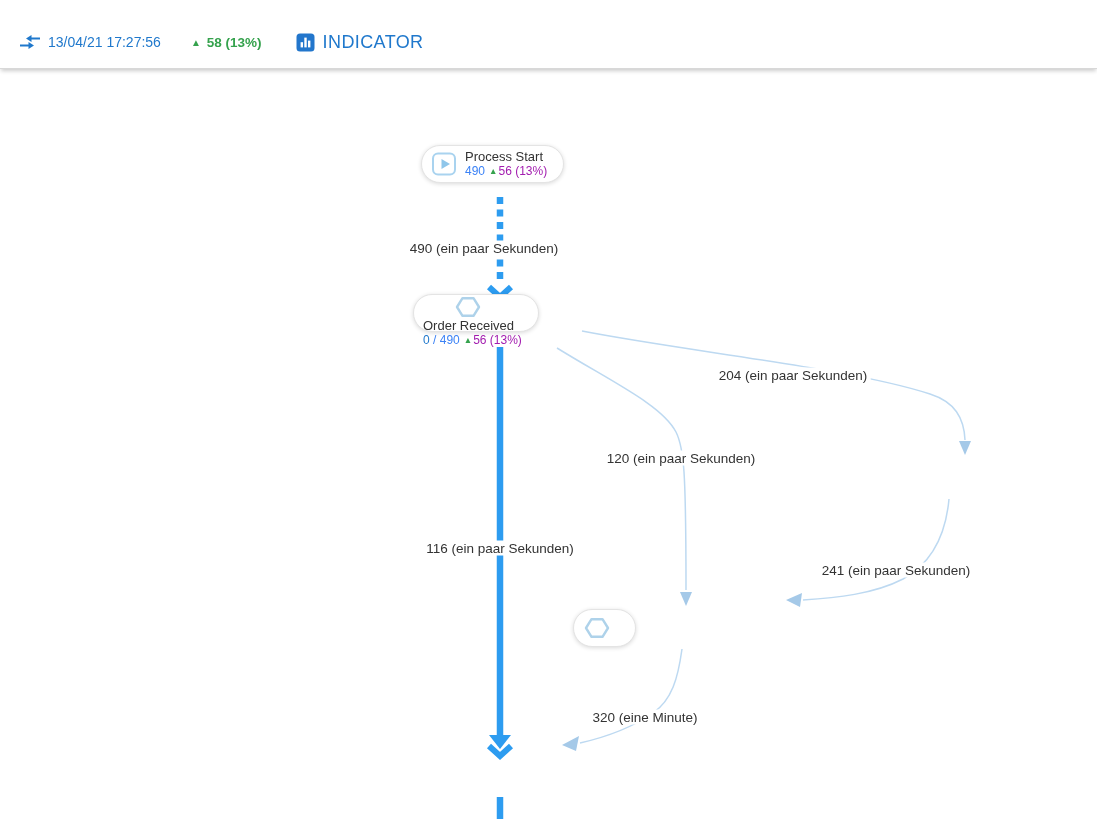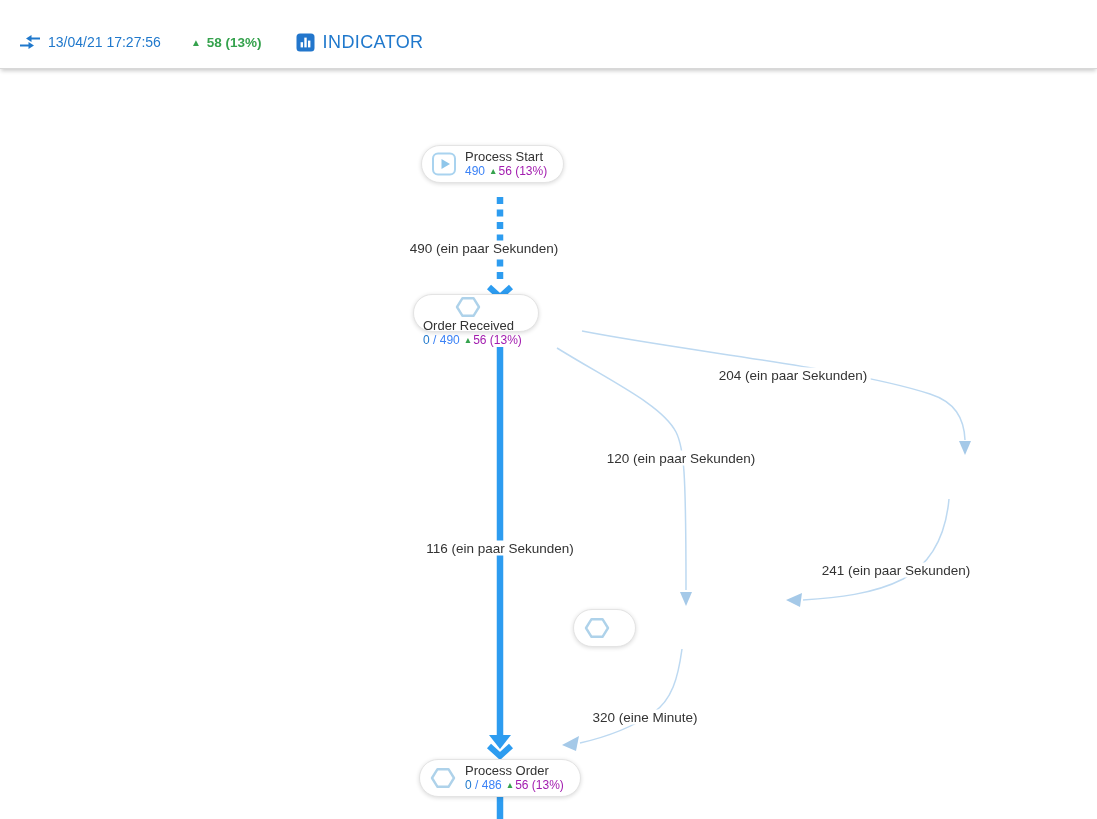--- a/index.html
+++ b/index.html
@@ -140,24 +140,15 @@
       </div>
     </div>
 
 
     <div class="node" style="left:573px; top:555px;">
       <svg class="nicon" width="28" height="24" viewBox="0 0 28 24">
         <polygon points="3,12 8.5,3.2 19.5,3.2 25,12 19.5,20.8 8.5,20.8" fill="#fff" stroke="#aed2ea" stroke-width="2.4" stroke-linejoin="round"></polygon>
       </svg>
     </div>
 
-    <div class="node" style="left:419px; top:705px;">
-      <svg class="nicon" width="28" height="24" viewBox="0 0 28 24">
-        <polygon points="3,12 8.5,3.2 19.5,3.2 25,12 19.5,20.8 8.5,20.8" fill="#fff" stroke="#aed2ea" stroke-width="2.4" stroke-linejoin="round"></polygon>
-      </svg>
-      <div class="ntext">
-        <span class="ntitle">Process Order</span>
-        <span class="nsub"><span class="cur">0</span><span class="tot"> / </span><span class="tot">486</span><span class="arrow">▲</span><span class="delta">56 (13%)</span></span>
-      </div>
-    </div>
 
   </div>
 </div>
 
 </body></html>

